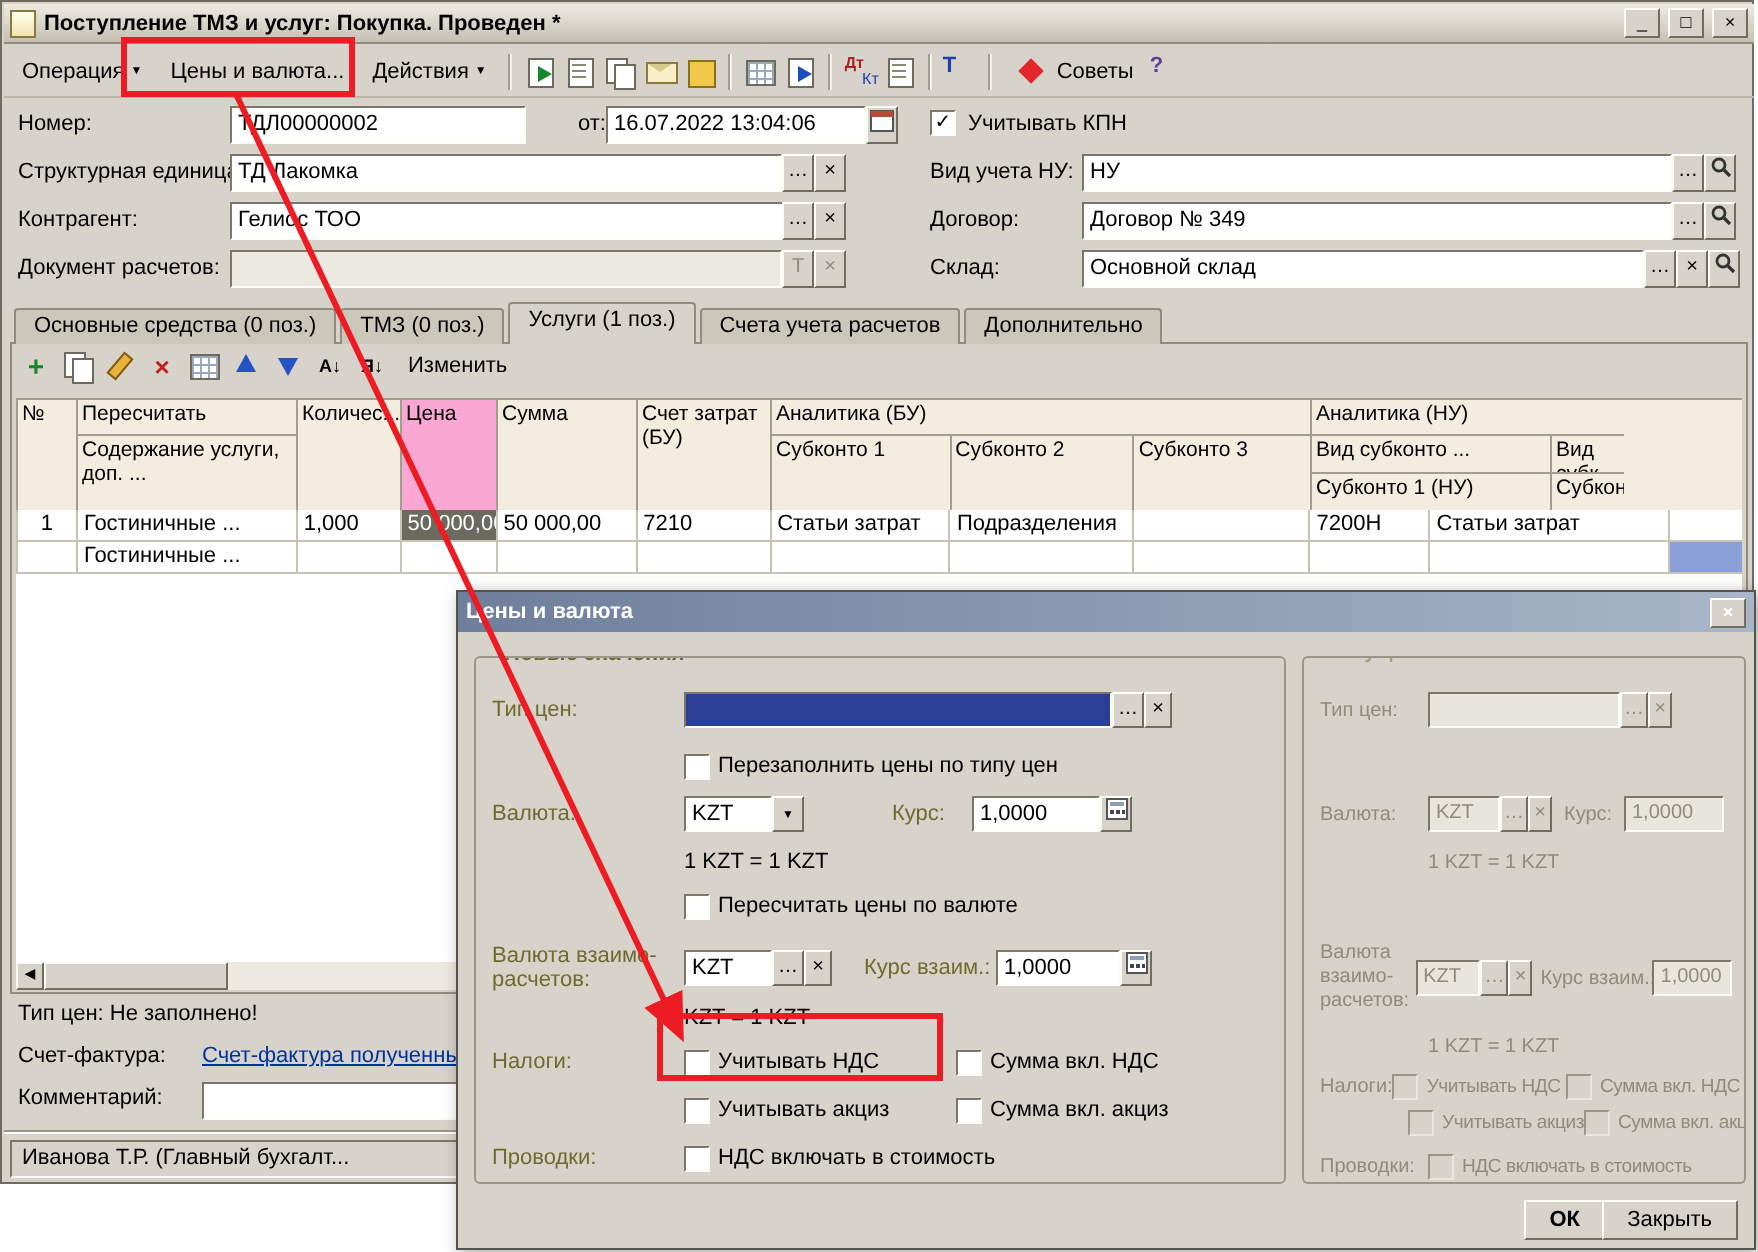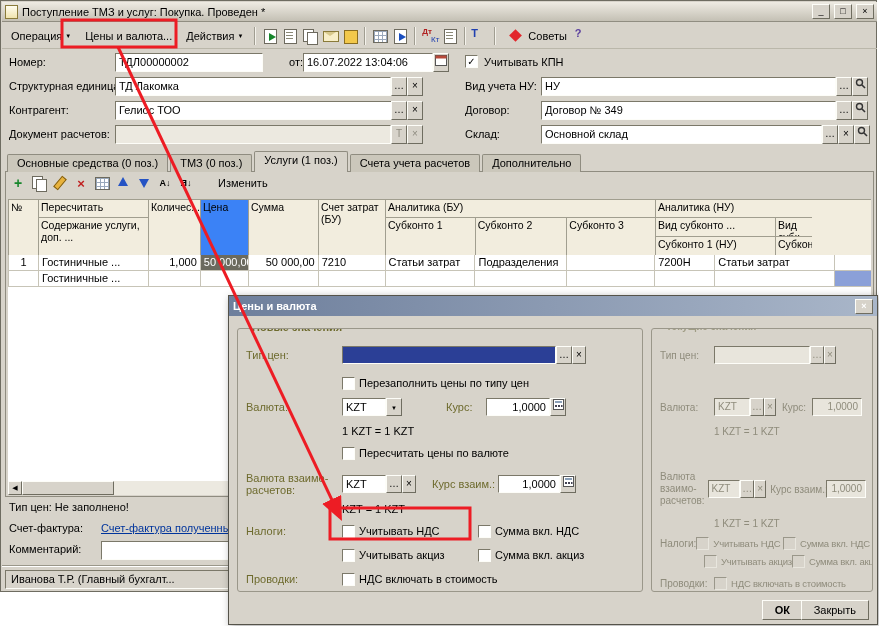--- a/index.html
+++ b/index.html
@@ -4,21 +4,21 @@
 <style>
 *{margin:0;padding:0;box-sizing:border-box}
 html,body{width:879px;height:626px}
 body{position:relative;font-family:"Liberation Sans",sans-serif;font-size:11px;color:#000;background:#fff;overflow:hidden}
 .abs{position:absolute}
 
 .rz{background:#d7d3ca;border:1px solid;border-color:#fdfdf8 #6f6d60 #6f6d60 #fdfdf8}
 
 .win{left:0;top:0;width:877px;height:592px;background:#d7d3ca;border:1px solid #6e6c61}
 .titlebar{left:1px;top:1px;width:875px;height:20px;background:linear-gradient(#eeebe3,#c4c0b4);display:flex;align-items:center;gap:4px;padding:0 3px;border-bottom:1px solid #908d81}
-.title{font-weight:normal;flex:1;white-space:nowrap;overflow:hidden}
+.title{font-weight:bold;flex:1;white-space:nowrap;overflow:hidden}
 .winbtn{width:18px;height:15px;background:#d7d3ca;border:1px solid;border-color:#fdfdf8 #6f6d60 #6f6d60 #fdfdf8;font-size:9px;line-height:12px;text-align:center;flex:0 0 auto}
 .doc-ico{width:13px;height:14px;background:linear-gradient(#fffdf0,#f0e4ae);border:1px solid #8a7b3a;flex:0 0 auto}
 
 .toolbar{left:1px;top:22px;width:875px;height:26px;display:flex;align-items:center;gap:2px;padding:0 3px;border-bottom:1px solid #bab7aa}
 .tbtn{display:flex;align-items:center;gap:3px;padding:3px 6px;white-space:nowrap}
 .dd{font-size:6px;line-height:1;padding-top:1px}
 .sep{width:2px;height:18px;border-left:1px solid #a09d91;border-right:1px solid #f4f2ec;margin:0 3px}
 .ico{width:18px;height:18px;position:relative;display:inline-block;flex:0 0 auto}
 .i-sheet::before{content:"";position:absolute;left:3px;top:2px;width:11px;height:13px;background:#fff;border:1px solid #6d6a5e}
 .i-green::after{content:"";position:absolute;left:8px;top:6px;border:4px solid transparent;border-left:7px solid #17862c}
@@ -52,24 +52,24 @@
 .gbtn{width:18px;height:18px;display:flex;align-items:center;justify-content:center;position:relative}
 .gwhite{position:absolute;left:2px;top:27px;width:863px;height:282px;background:#fff}
 .ghead{position:absolute;left:2px;top:27px;width:863px;height:56px;display:flex;background:#f2edde;border-top:1px solid #a19e8f;border-left:1px solid #a19e8f;font-size:10.5px}
 .hcol{display:flex;flex-direction:column;border-right:1px solid #a19e8f;overflow:hidden}
 .hcell{padding:1px 2px;overflow:hidden}
 .htop{height:18px;border-bottom:1px solid #a19e8f;padding:1px 2px;white-space:nowrap;overflow:hidden}
 .hrow{display:flex}
 .hsub{padding:1px 2px;border-right:1px solid #a19e8f;overflow:hidden}
 .hsub:last-child{border-right:none}
 .wrap{white-space:normal;line-height:12px}
-.pricehead{background:#3b82f6}
+.pricehead{background:#f9a8d4}
 .grow{position:absolute;left:2px;width:863px;height:16px;display:flex;border-left:1px solid #c7c4b7}
 .dc{border-right:1px solid #c7c4b7;border-bottom:1px solid #c7c4b7;padding:0 3px;line-height:15px;white-space:nowrap;overflow:hidden}
-.rt{text-align:right}
+.rt{}
 .ctr{text-align:center}
 .selcell{background:#6b6a5e;color:#fff}
 .bluecell{background:#8ba0d8}
 
 .hscroll{position:absolute;left:2px;top:309px;width:863px;height:14px;background:#ece9e0}
 .sbtn{position:absolute;top:0;width:14px;height:14px;background:#d7d3ca;border:1px solid;border-color:#fdfdf8 #6f6d60 #6f6d60 #fdfdf8;font-size:7px;line-height:12px;text-align:center}
 .sthumb{position:absolute;top:0;height:14px}
 
 .link{color:#00349c;text-decoration:underline;white-space:nowrap}
 .statusbar{left:1px;top:564px;width:875px;height:27px;border-top:1px solid #9a978a;box-shadow:inset 0 1px 0 #fff}
@@ -222,21 +222,21 @@
         </span>
       <span class="gbtn i-grid"></span>
       <span class="gbtn i-up"></span>
       <span class="gbtn i-down"></span>
       <span class="gbtn">
           <span style="font-size:9px;font-weight:bold">А↓</span>
         </span>
       <span class="gbtn">
           <span style="font-size:9px;font-weight:bold">Я↓</span>
         </span>
-      <span style="margin-left:20px">Изменить</span>
+      <span style="margin-left:6px">Изменить</span>
     </div>
 
     <div class="gwhite"></div>
 
     <div class="ghead">
       <div class="hcol" style="width:30px">
           <div class="hcell">№</div>
         </div>
       <div class="hcol" style="width:110px">
         <div class="htop">Пересчитать</div>

